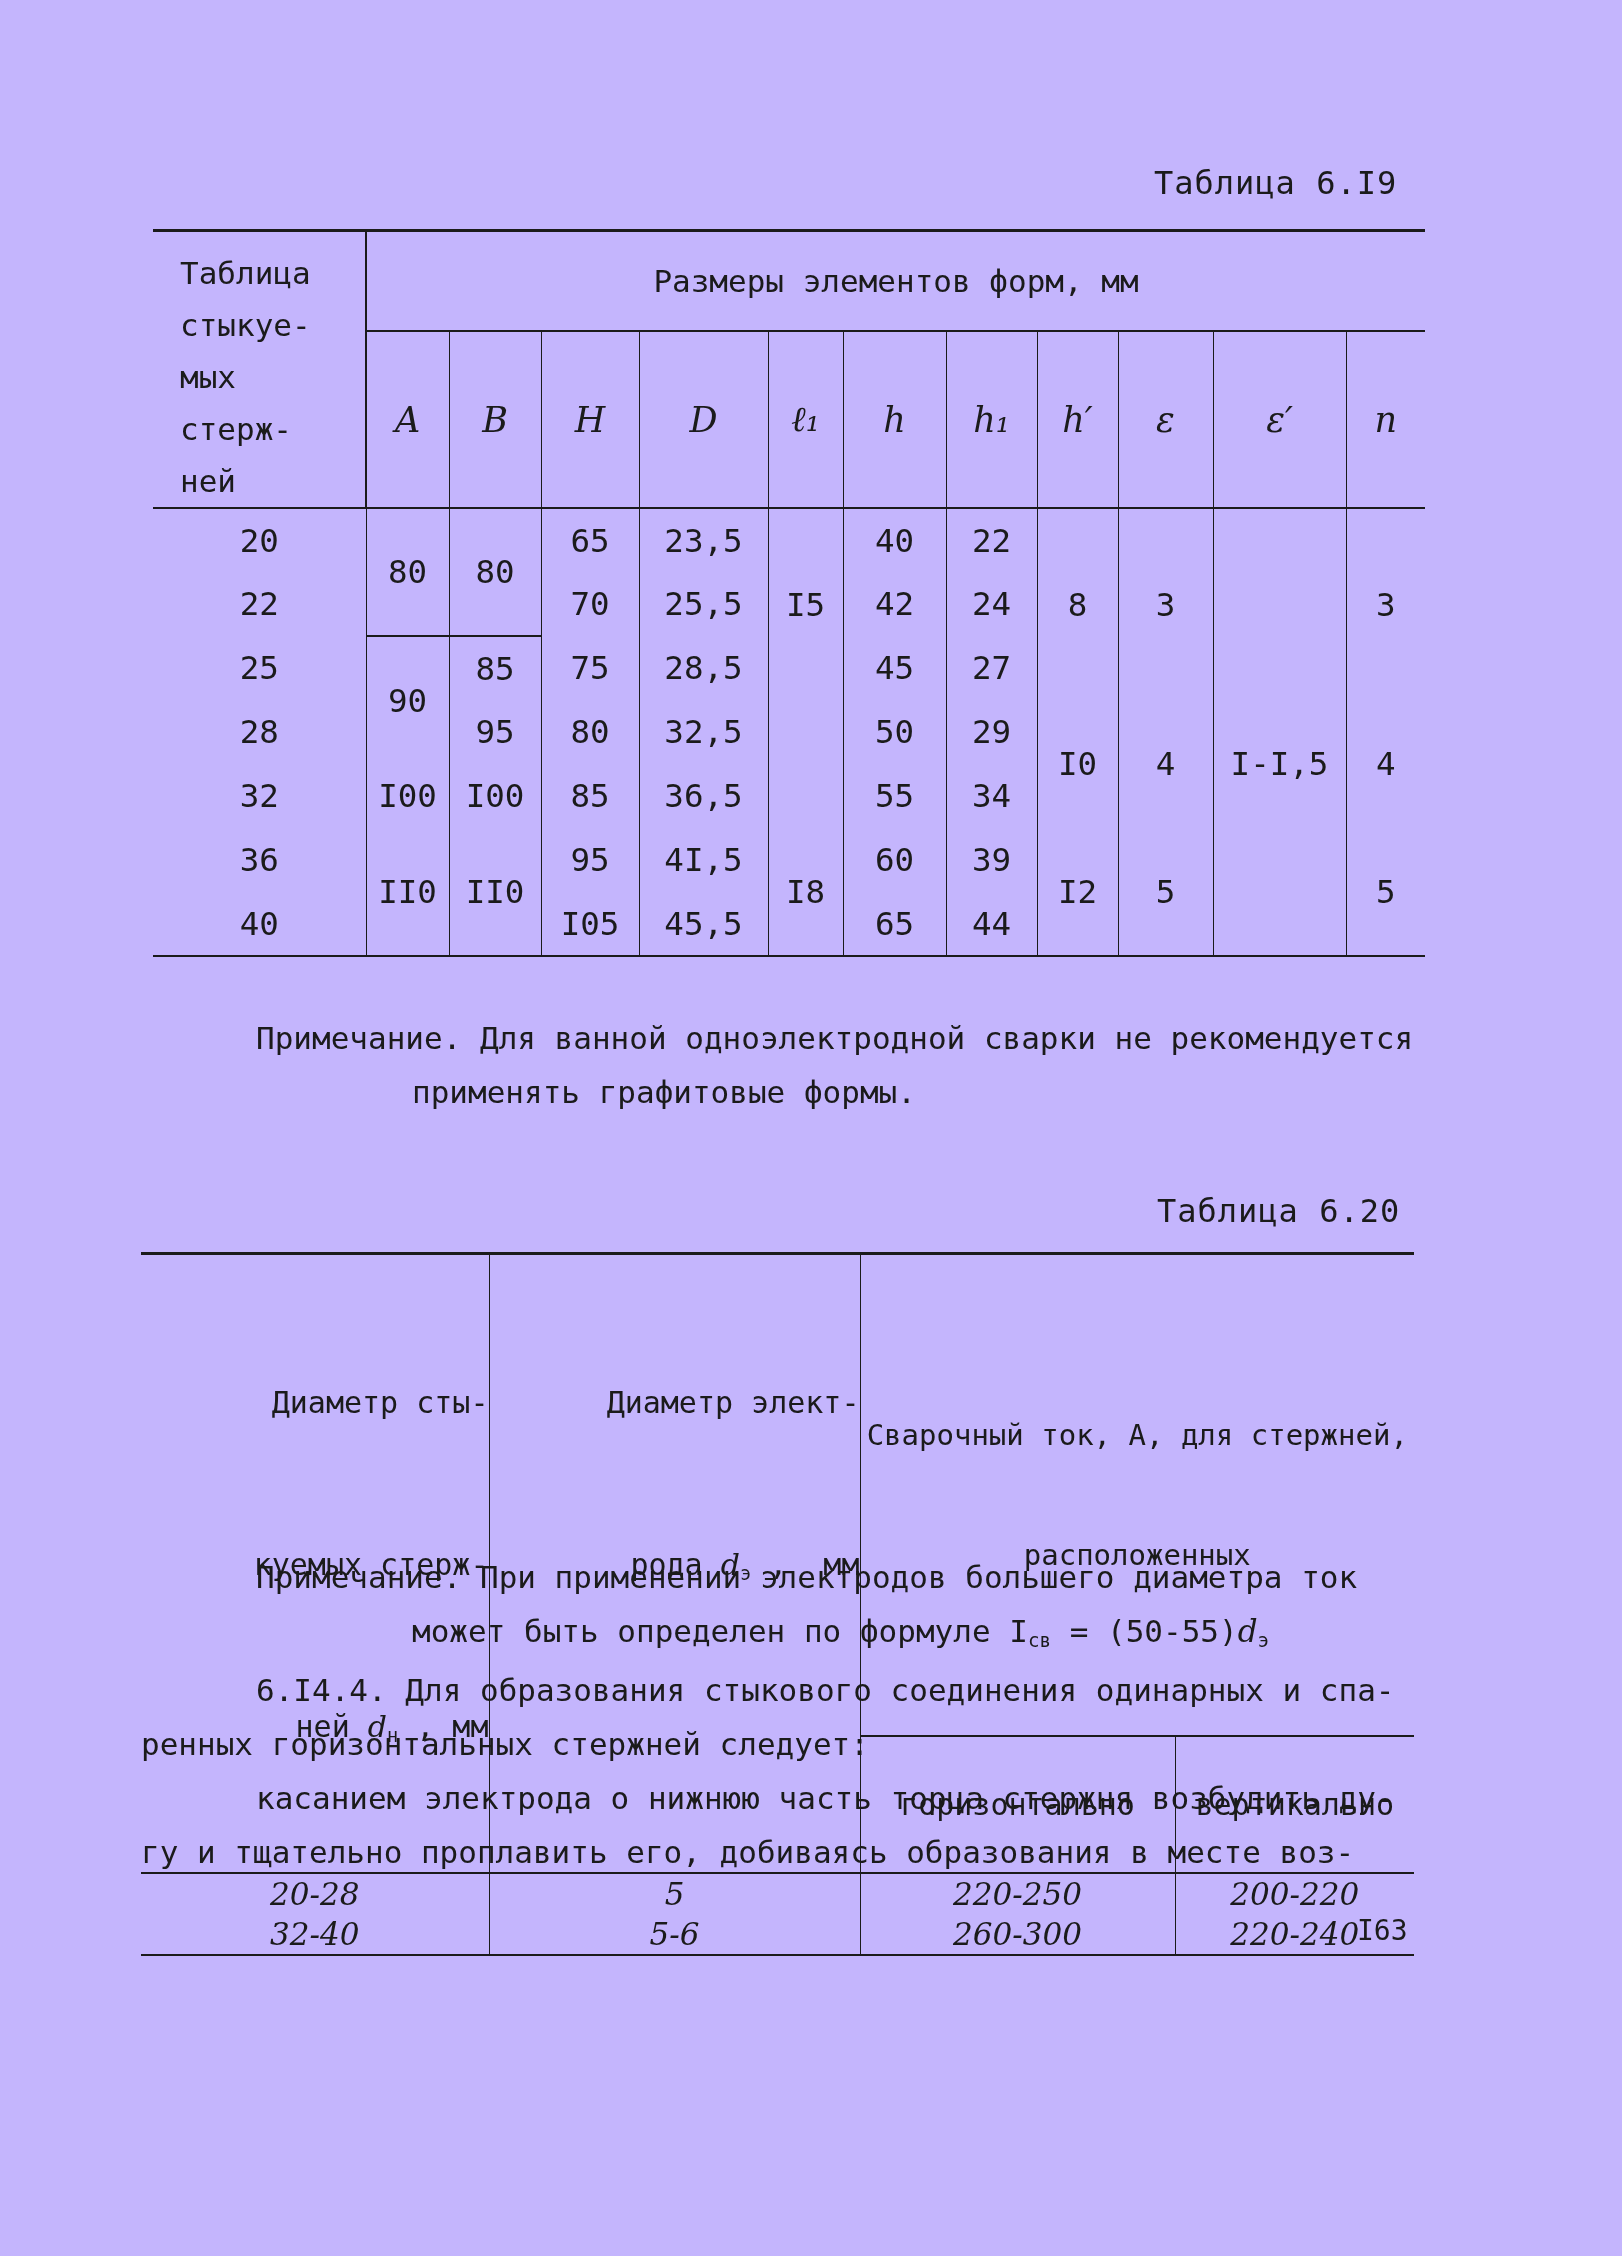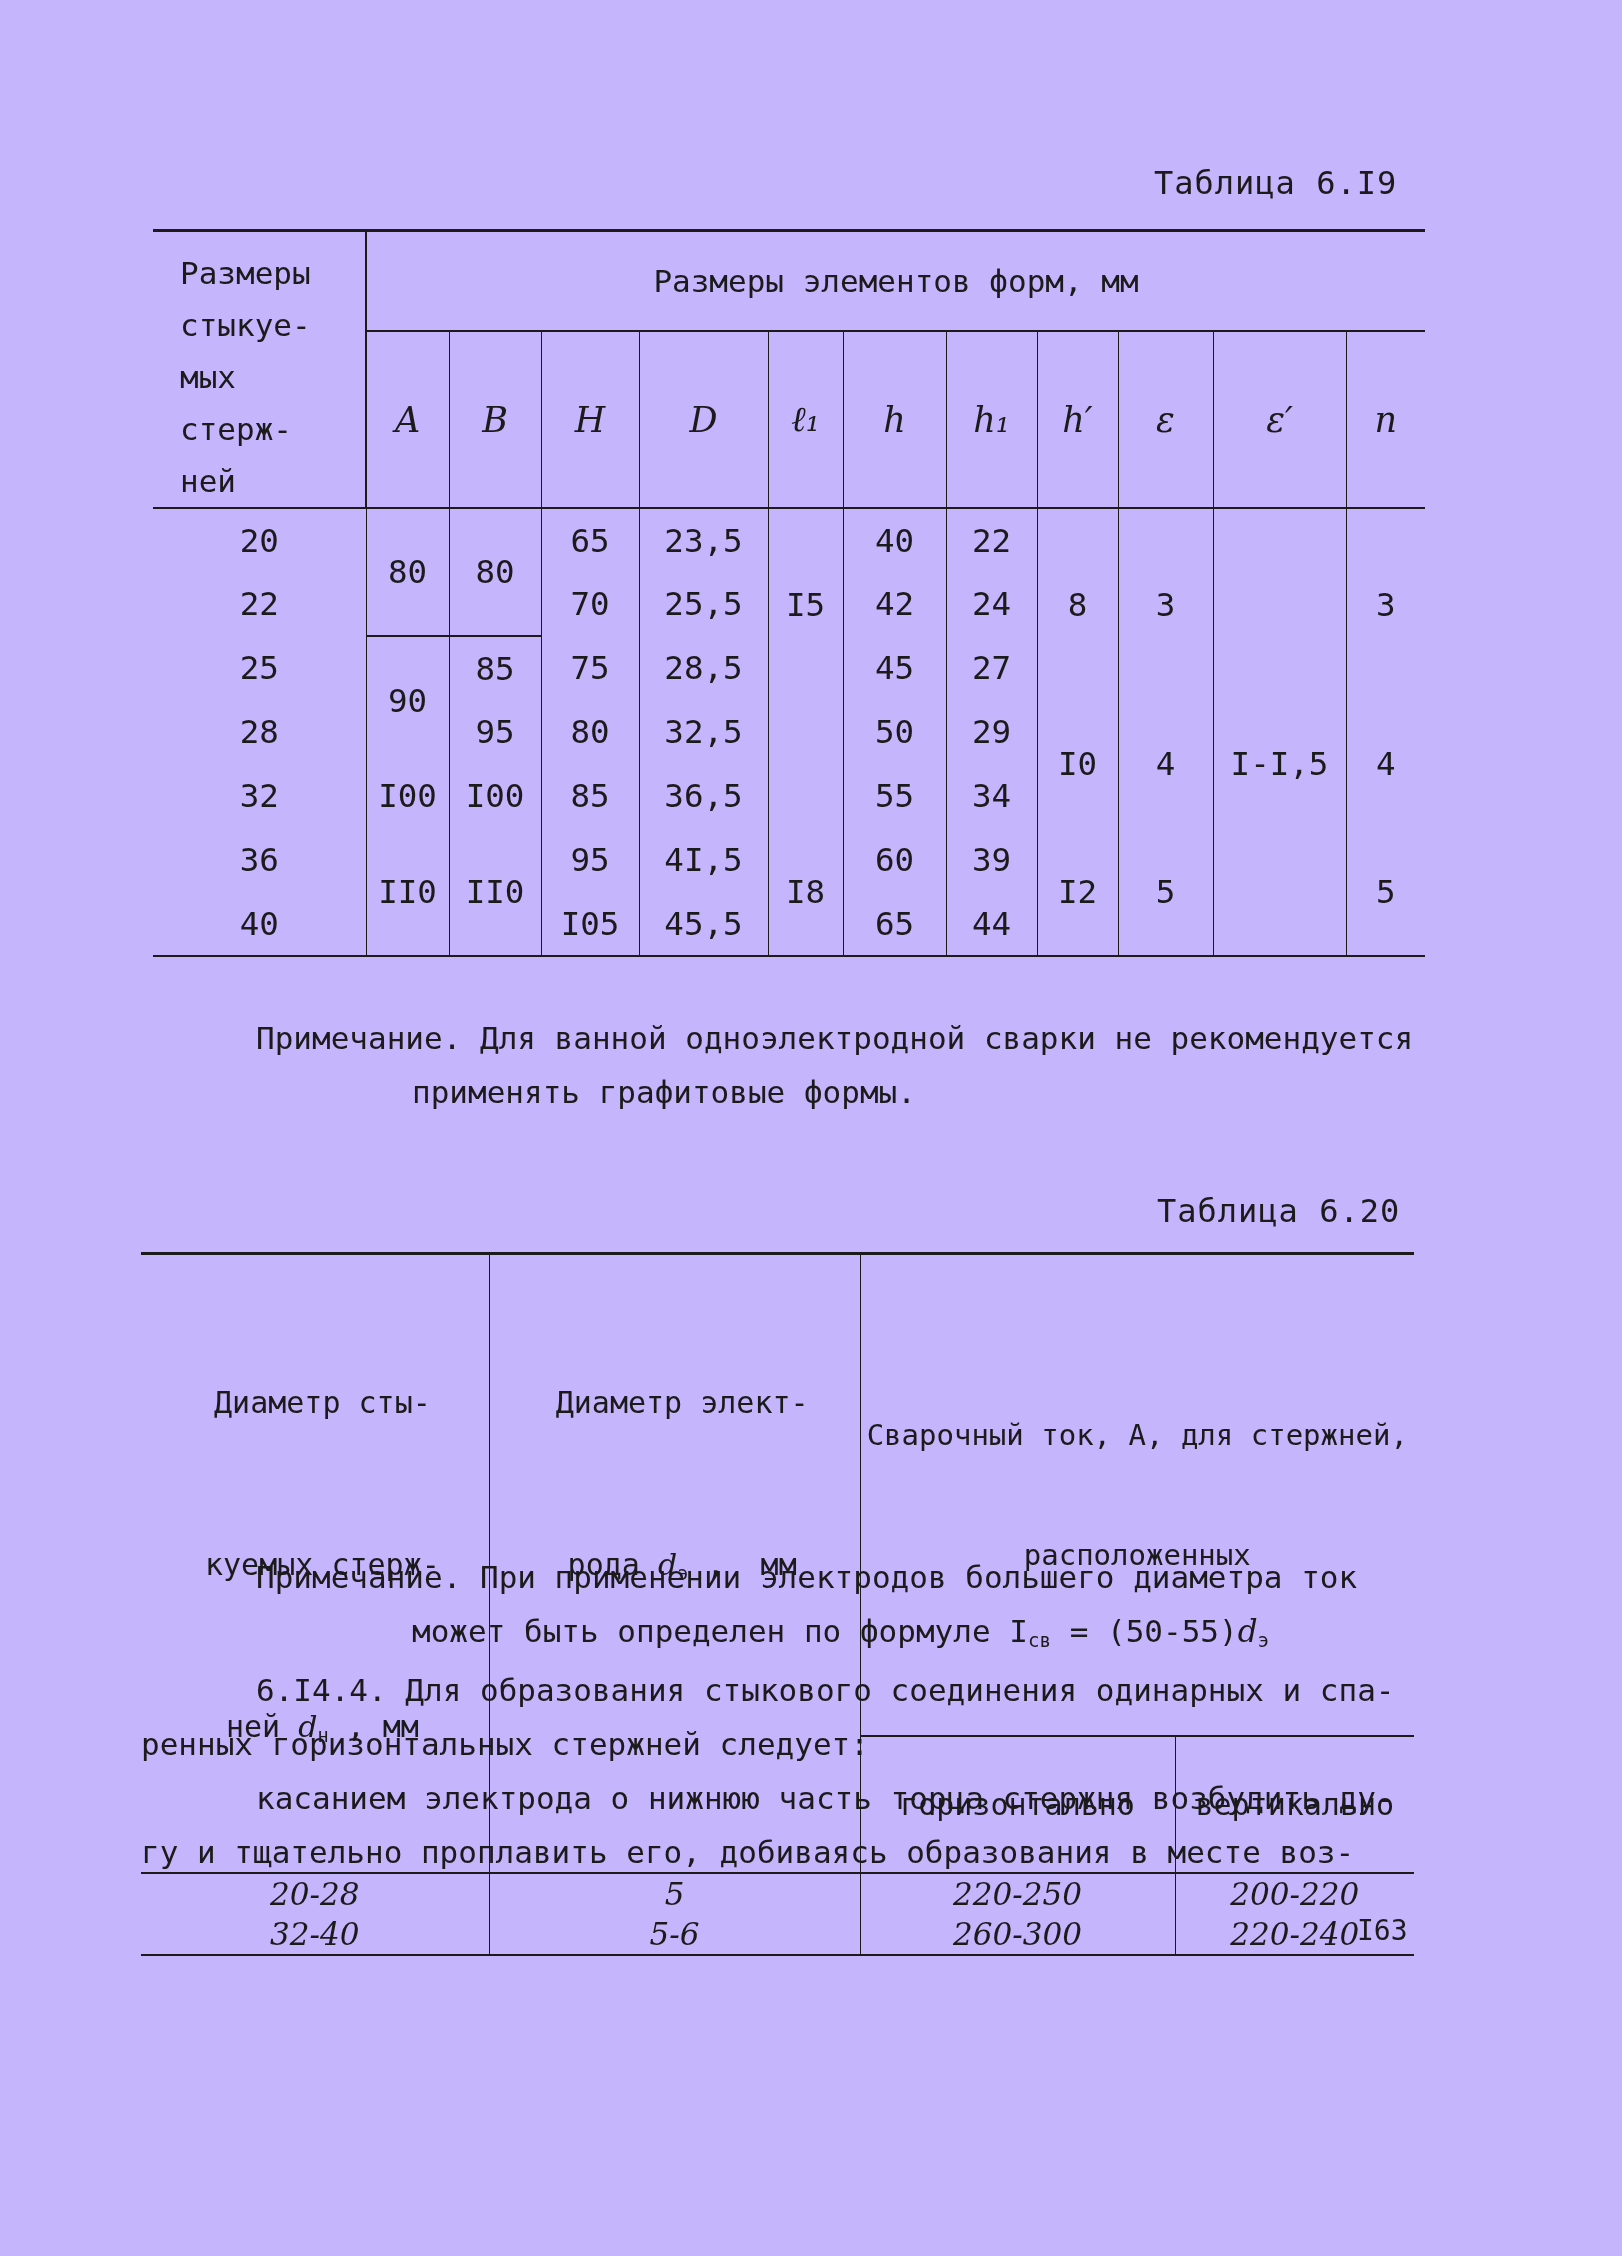--- a/index.html
+++ b/index.html
@@ -23,21 +23,21 @@
         border-bottom:2.9px solid #1b1b1b;}
   #t619 td.spanhdr{font-size:31px;border-bottom:2.9px solid #1b1b1b;vertical-align:middle;}
   #t619 td.sym{font-family:"DejaVu Serif",serif;font-style:italic;font-size:35px;
         border-bottom:2.9px solid #1b1b1b;}
   
   #t620{left:141px;top:1252px;width:1273px;height:266px;
         border-top:3.8px solid #1b1b1b;border-bottom:2.9px solid #1b1b1b;}
   #t620 tr.h1{height:93px;}
   #t620 tr.h2{height:91px;}
   #t620 tr.d{height:41px;}
-  #t620 td.hc{font-size:30px;text-align:center;vertical-align:top;
+  #t620 td.hc{font-size:30px;text-align:right;vertical-align:top;
         padding:13.4px 0 0 15.3px;line-height:54px;white-space:pre;}
   #t620 td.c1{border-right:1.9px solid #1b1b1b;}
   #t620 td.c3{font-size:29px;text-align:center;vertical-align:middle;
         line-height:40px;padding:0;white-space:pre;border-bottom:2.9px solid #1b1b1b;}
   #t620 td.subh{font-size:30px;}
   #t620 td.dat{font-family:"DejaVu Serif",serif;font-style:italic;font-size:31px;}
   #t620 tr.d1 td{border-top:2.9px solid #1b1b1b;font-style:italic;}
   .dv{font-family:"DejaVu Serif",serif;font-style:italic;}
   sub{font-size:0.62em;vertical-align:-0.28em;}
   
@@ -65,21 +65,21 @@
       <col style="width:103px">
         <col style="width:91px">
         <col style="width:81px">
       <col style="width:95px">
         <col style="width:133px">
         <col style="width:79px">
     </colgroup>
     <tbody>
     <tr class="hr1">
       <td class="corner" rowspan="2">
-        <div>Размеры</div>
+        <div>Таблица</div>
         <div>стыкуе-</div>
         <div>мых</div>
         <div>стерж-</div>
         <div>ней</div>
       </td>
       <td class="spanhdr" colspan="11">Размеры элементов форм, мм</td>
     </tr>
     <tr class="hr2">
       <td class="sym bl">A</td>
       <td class="sym bl">B</td>

